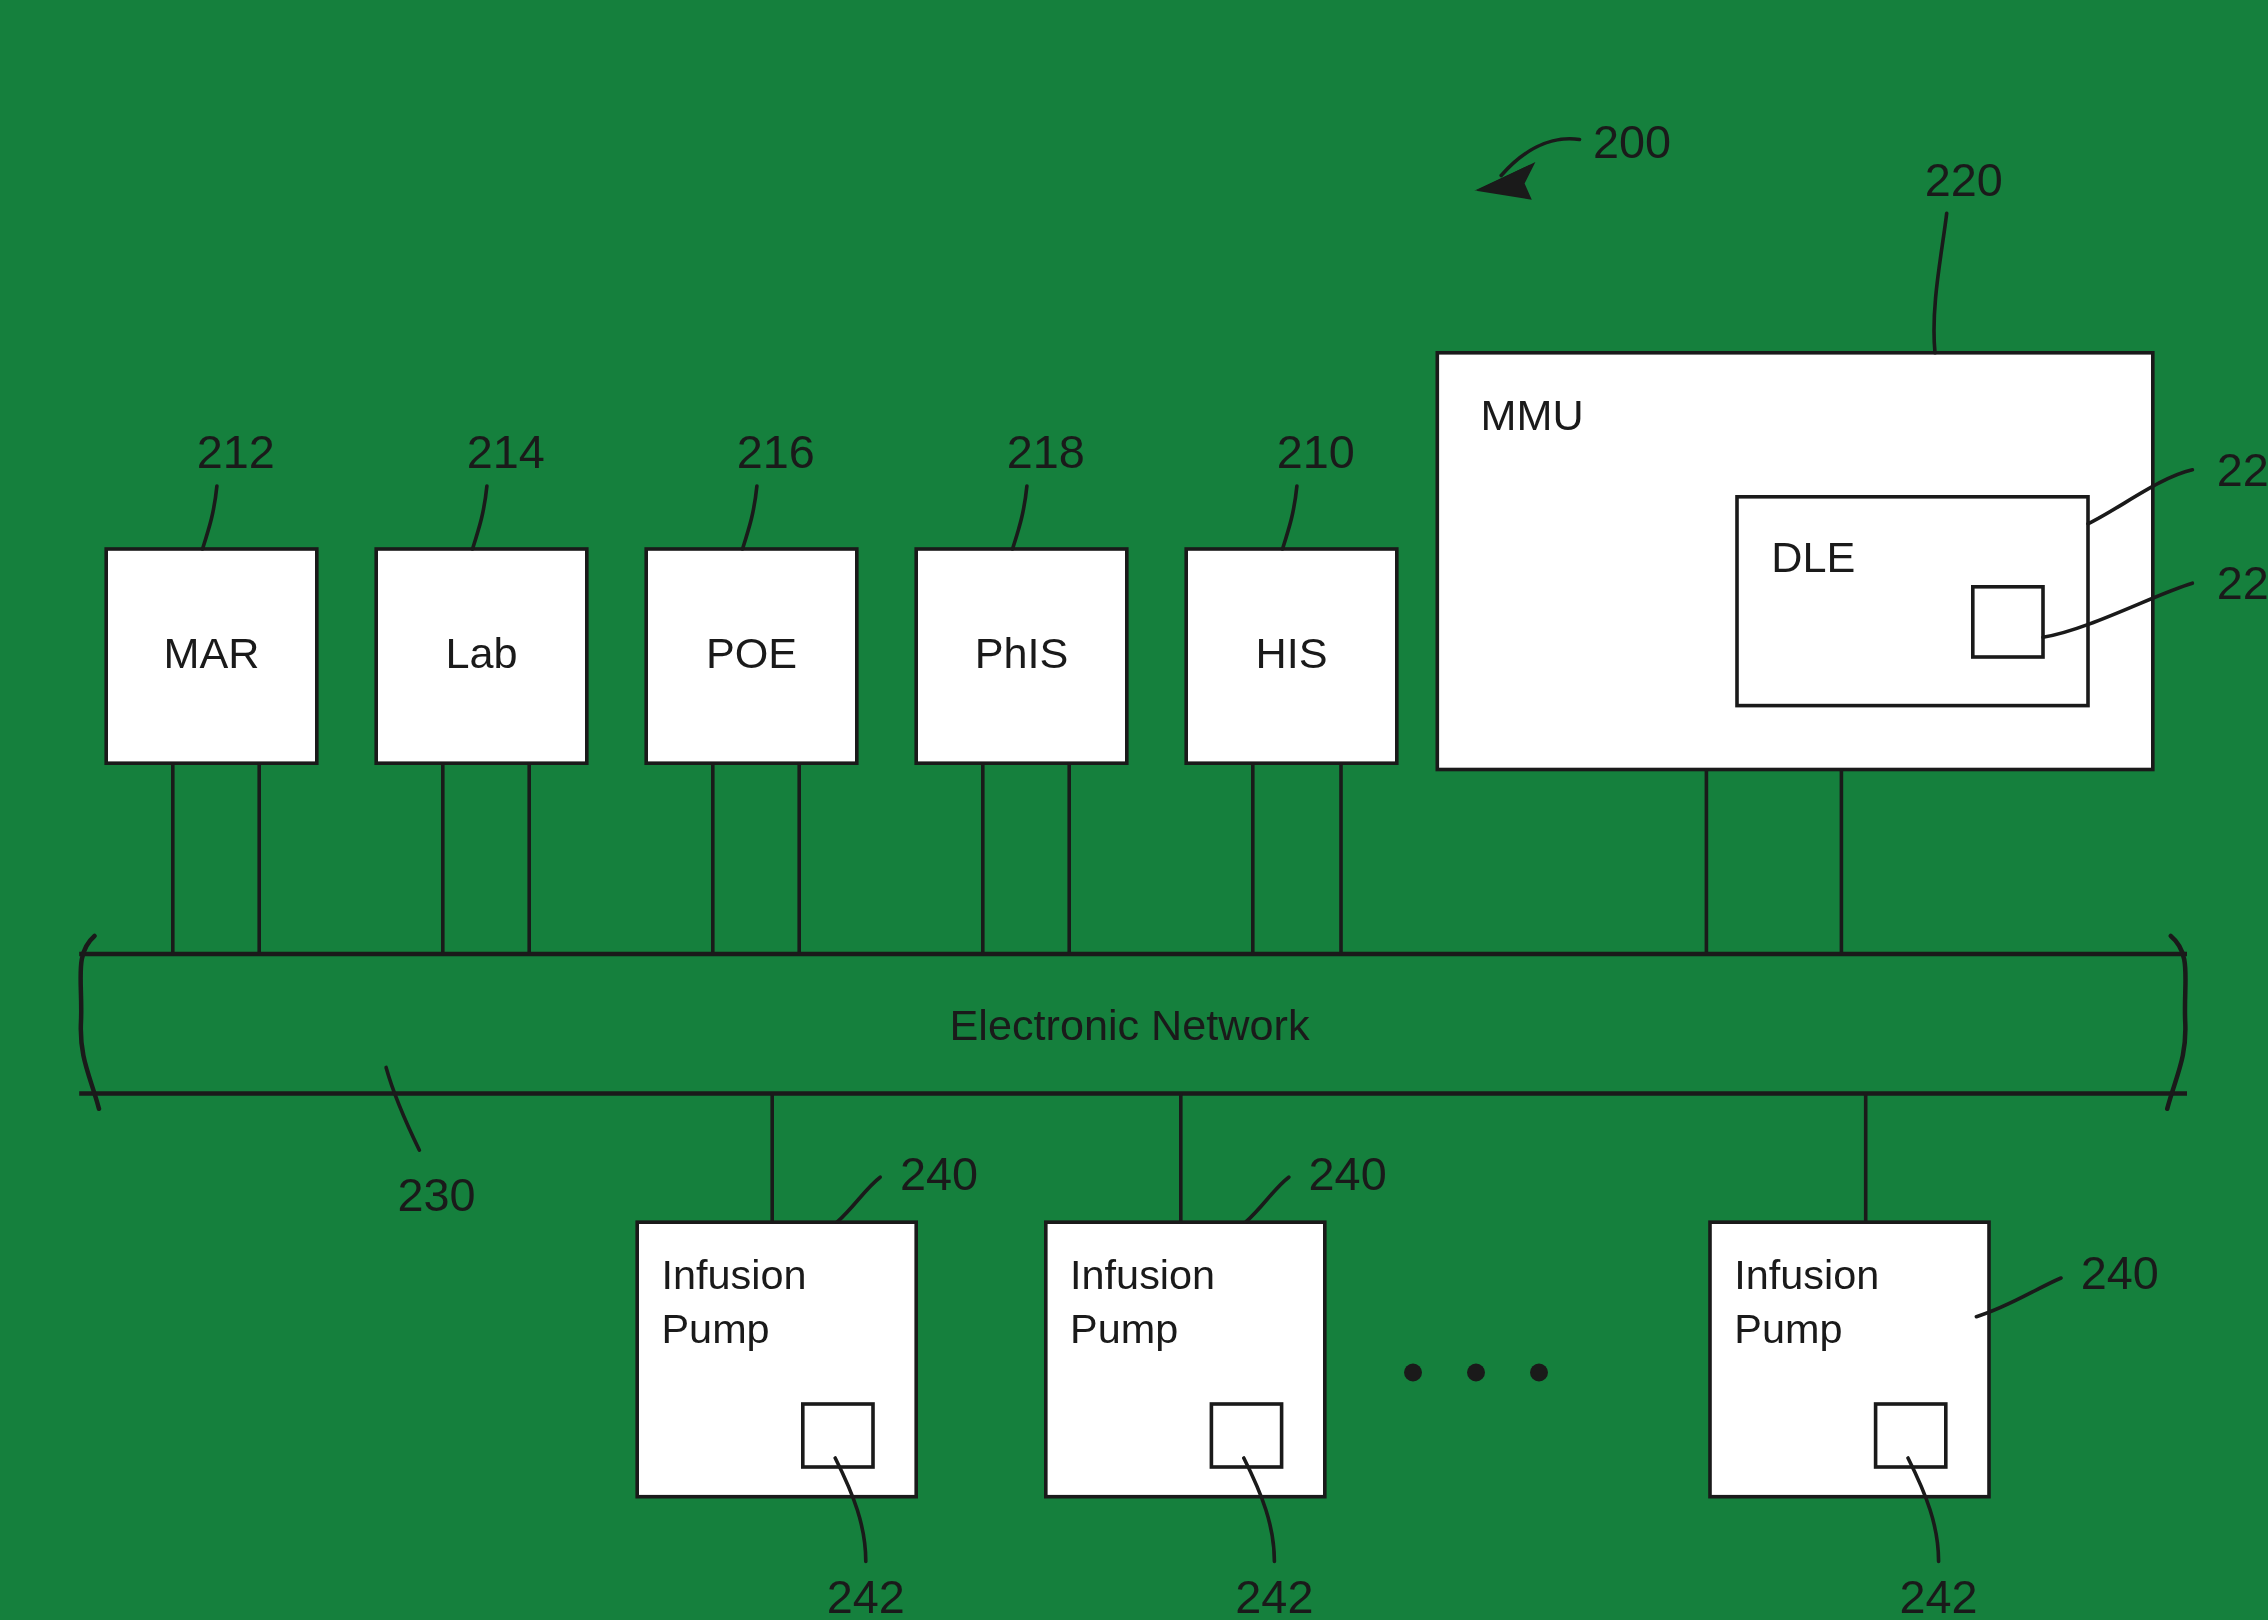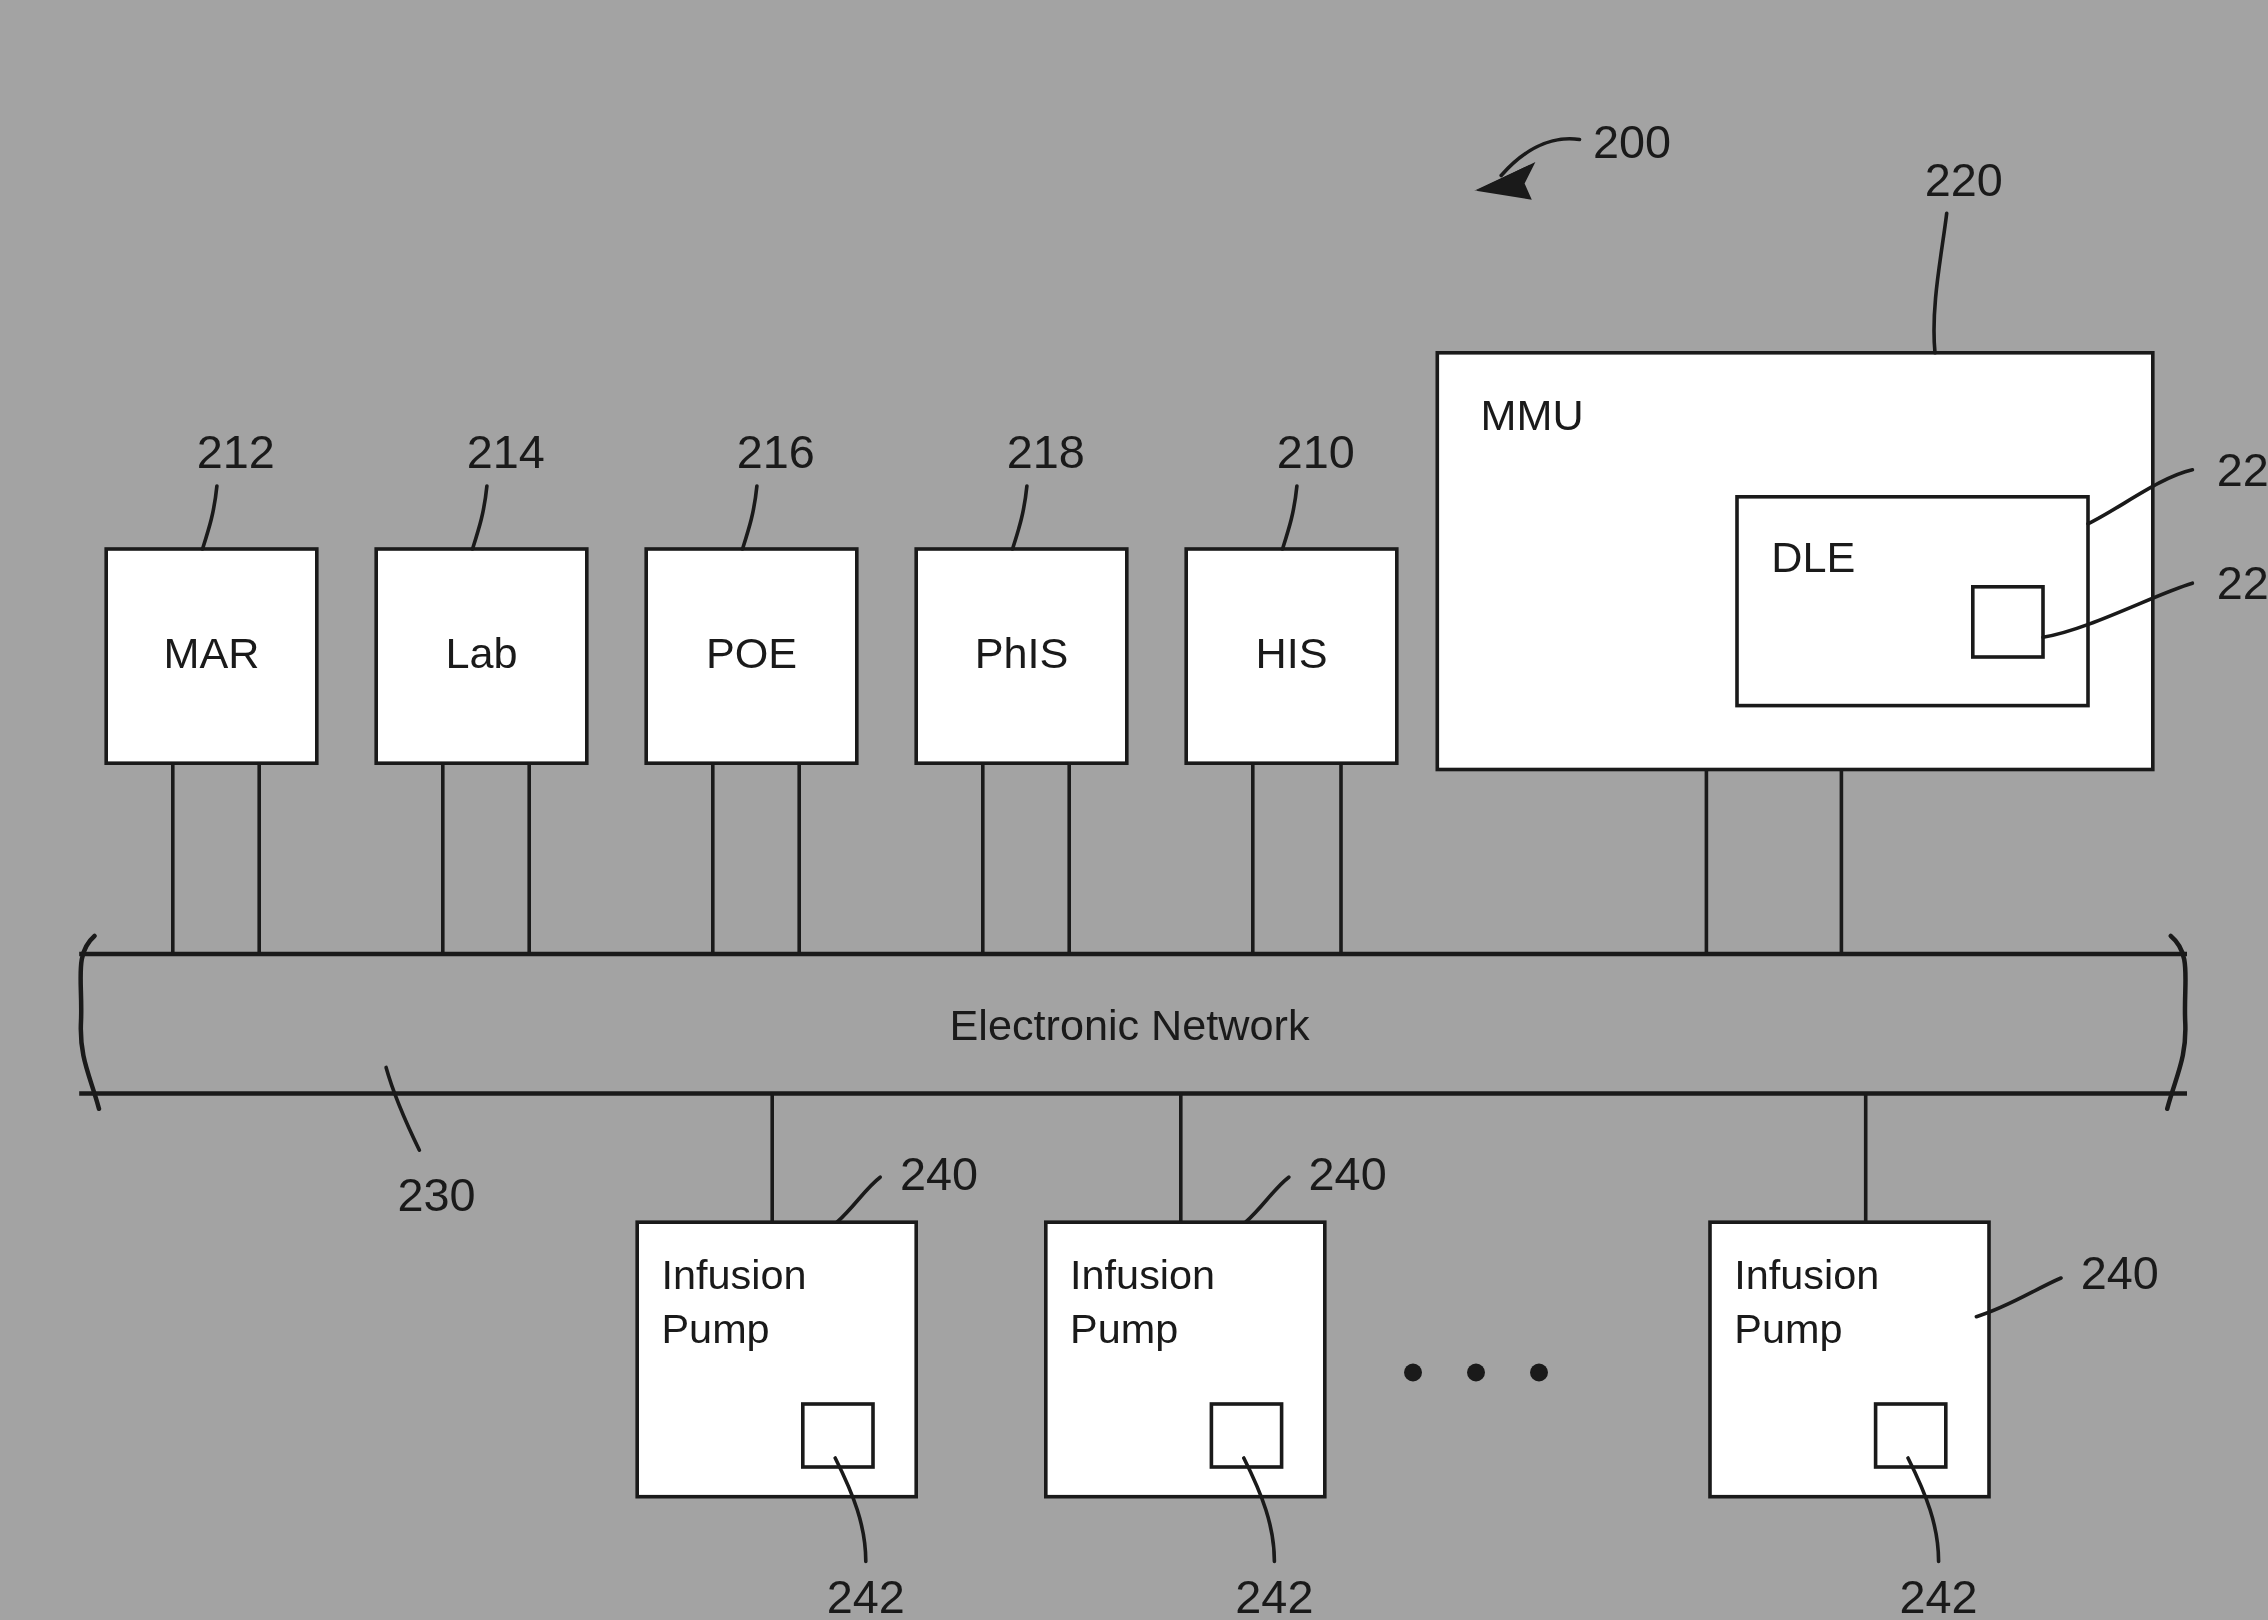--- a/index.html
+++ b/index.html
@@ -11,21 +11,21 @@
   body {
     width: 2268px;
     height: 1620px;
     overflow: hidden;
     font-family: "Liberation Sans", sans-serif;
   }
   #figure-root {
     position: relative;
     width: 2268px;
     height: 1620px;
-    background: #a3a3a3;
+    background: #15803d;
   }
   svg#figure-canvas {
     position: absolute;
     left: 0;
     top: 0;
     width: 2268px;
     height: 1620px;
     display: block;
   }
   .box-outline {

